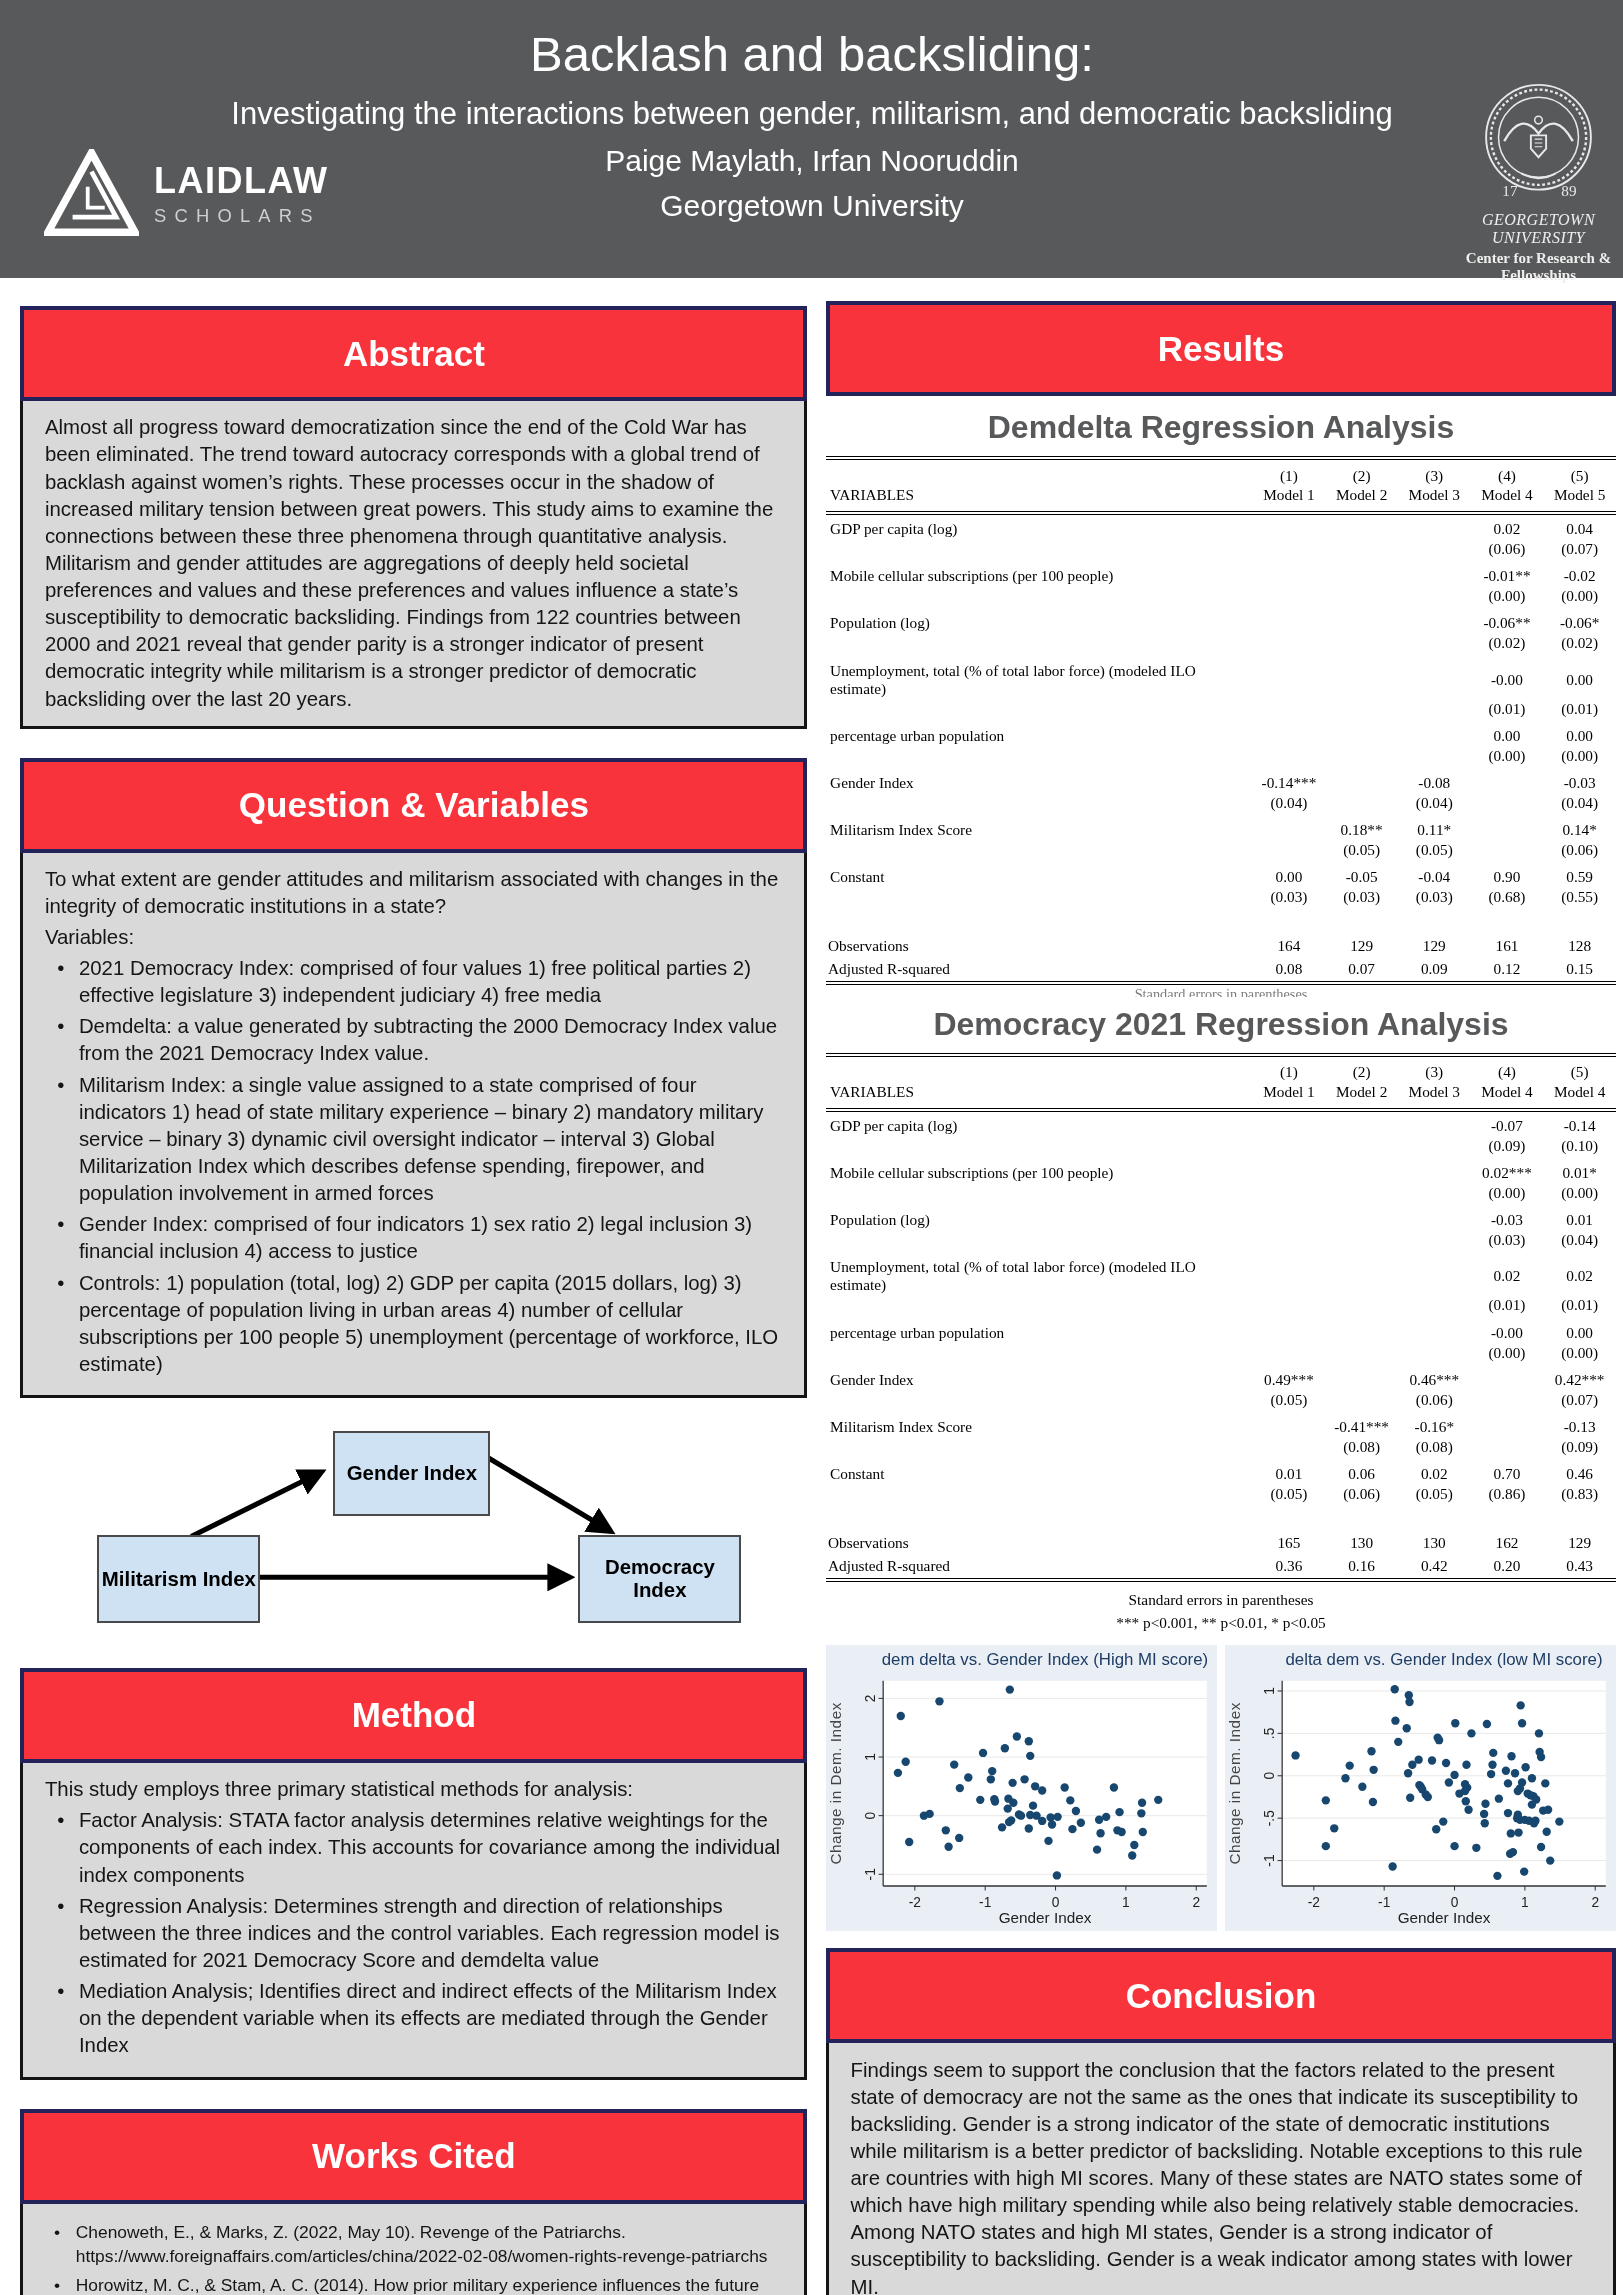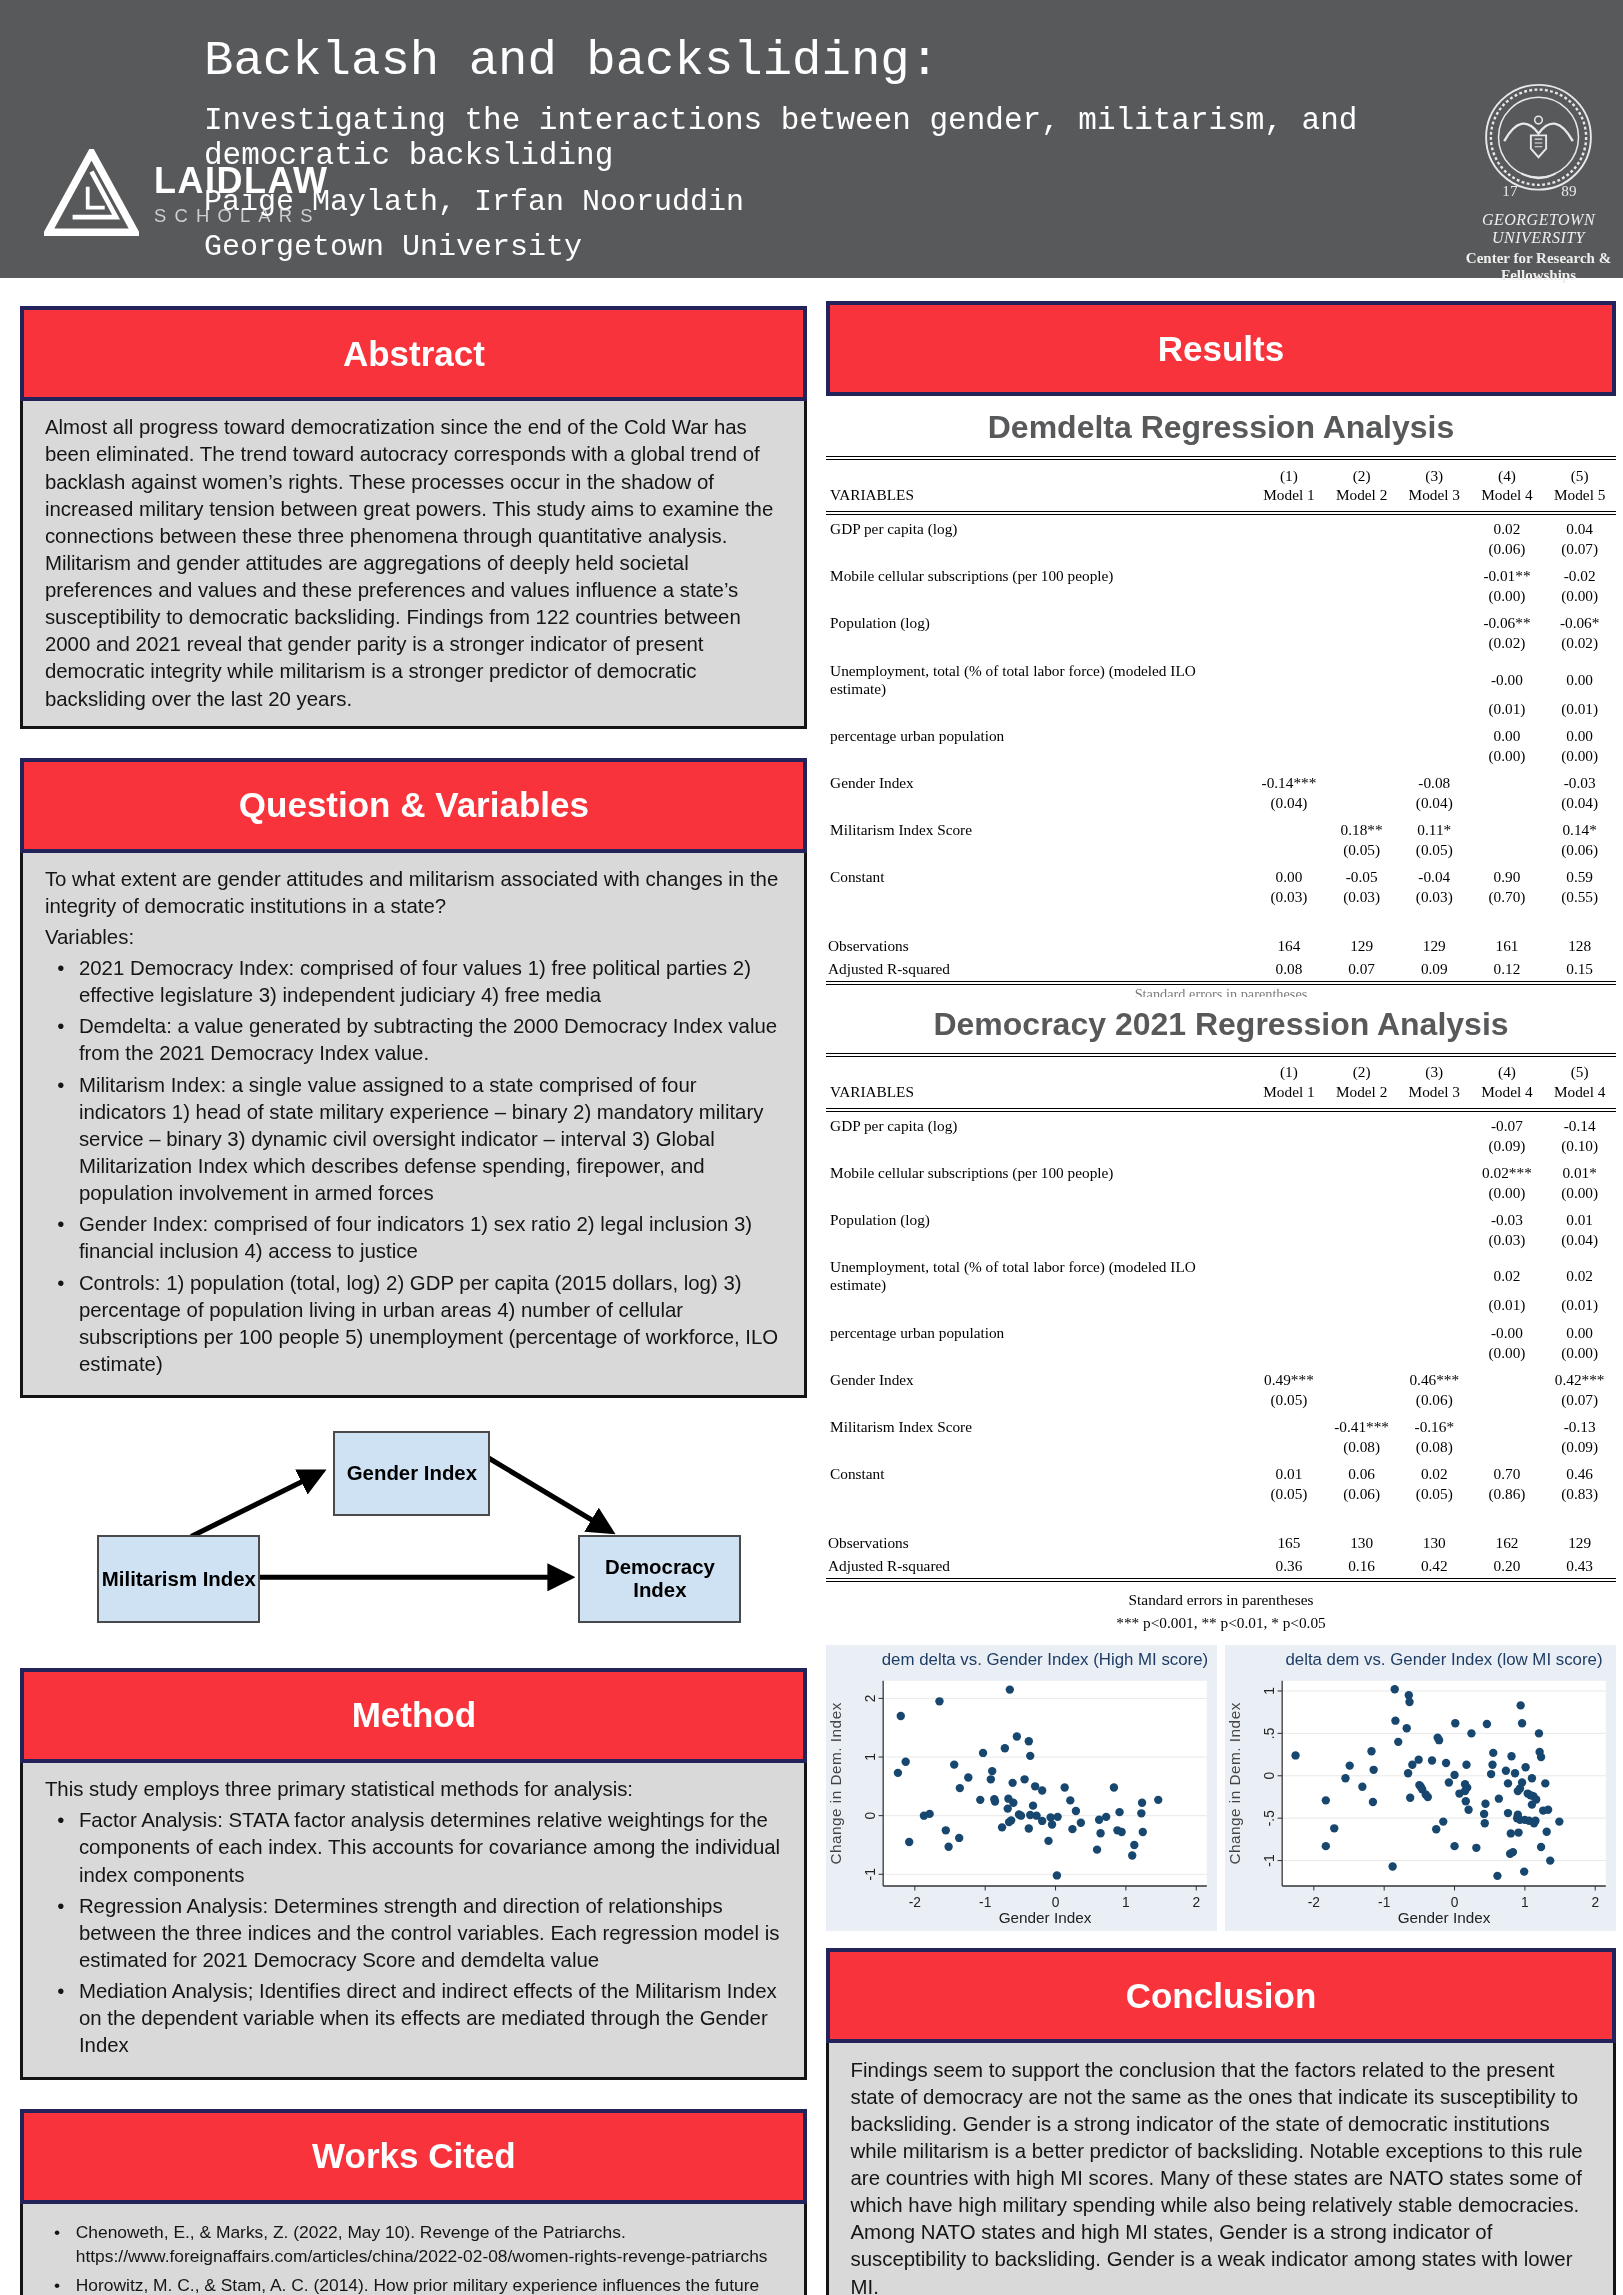--- a/index.html
+++ b/index.html
@@ -3,21 +3,21 @@
 <meta charset="utf-8">
 <style>
   html,body{margin:0;padding:0;}
   body{
     width:1624px;height:2295px;position:relative;background:#ffffff;
     font-family:"Liberation Sans","DejaVu Sans",sans-serif;color:#111;
     overflow:hidden;
   }
   
   .top-banner{position:absolute;left:0;top:0;width:1624px;height:278px;background:#58595b;color:#fff;}
-  .banner-titles{position:absolute;left:204px;right:204px;top:33px;text-align:left;font-family:Liberation Mono, monospace;}
+  .banner-titles{position:absolute;left:204px;right:204px;top:26px;text-align:center;}
   .poster-title{font-size:49px;font-weight:400;line-height:1.15;margin:0;}
   .poster-subtitle{font-size:31px;font-weight:400;margin:13.3px 0 0 0;}
   .poster-authors{font-size:30px;margin:12.3px 0 0 0;}
   .poster-affil{font-size:30px;margin:11.2px 0 0 0;}
   .laidlaw{position:absolute;left:44px;top:149px;display:flex;align-items:center;gap:15px;}
   .laidlaw-text .l1{font-size:36px;font-weight:bold;letter-spacing:1.5px;color:#fff;}
   .laidlaw-text .l2{font-size:18.4px;letter-spacing:8.2px;color:#cfcfcf;margin-top:3.1px;}
   .gtown{position:absolute;left:1454px;top:82px;width:169px;text-align:center;color:#efefef;}
   .gtown .gname{font-family:"Liberation Serif","DejaVu Serif",serif;font-style:italic;font-size:16px;margin-top:7.2px;letter-spacing:0.5px;}
   .gtown .gsub{font-family:"Liberation Serif","DejaVu Serif",serif;font-weight:bold;font-size:15px;margin-top:3.1px;}
@@ -344,21 +344,21 @@
             <td class="num">-0.05</td>
             <td class="num">-0.04</td>
             <td class="num">0.90</td>
             <td class="num">0.59</td>
           </tr>
           <tr class="se">
             <td class="lbl"></td>
             <td class="num">(0.03)</td>
             <td class="num">(0.03)</td>
             <td class="num">(0.03)</td>
-            <td class="num">(0.70)</td>
+            <td class="num">(0.68)</td>
             <td class="num">(0.55)</td>
           </tr>
           <tr class="spacer">
             <td class="" colspan="6"></td>
           </tr>
           <tr class="stat">
             <td class="lbl">Observations</td>
             <td class="num">164</td>
             <td class="num">129</td>
             <td class="num">129</td>

